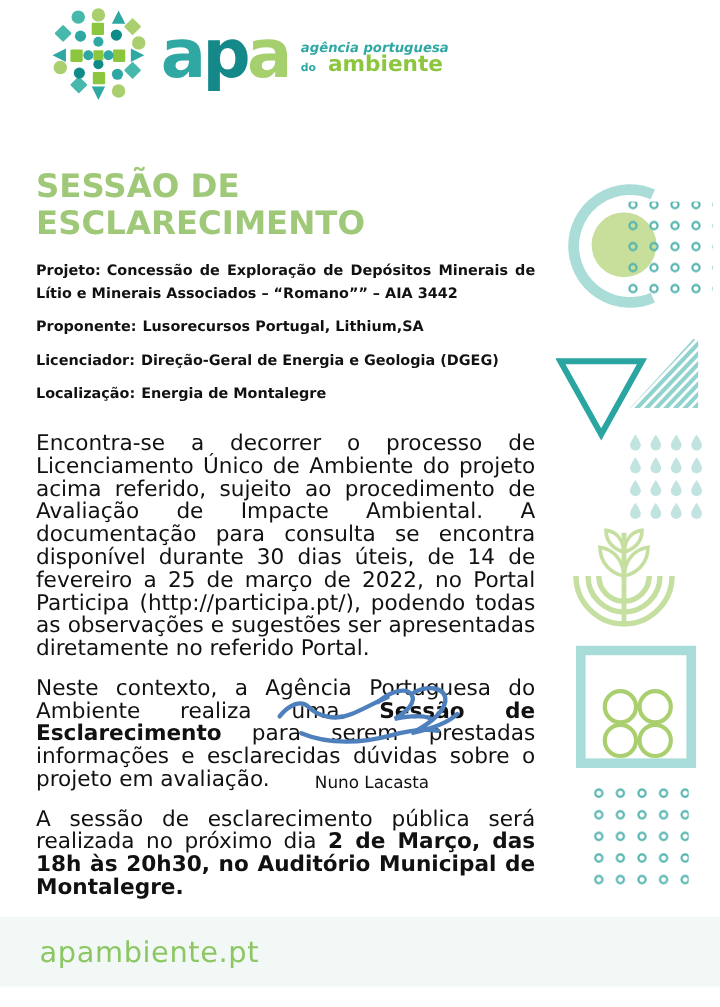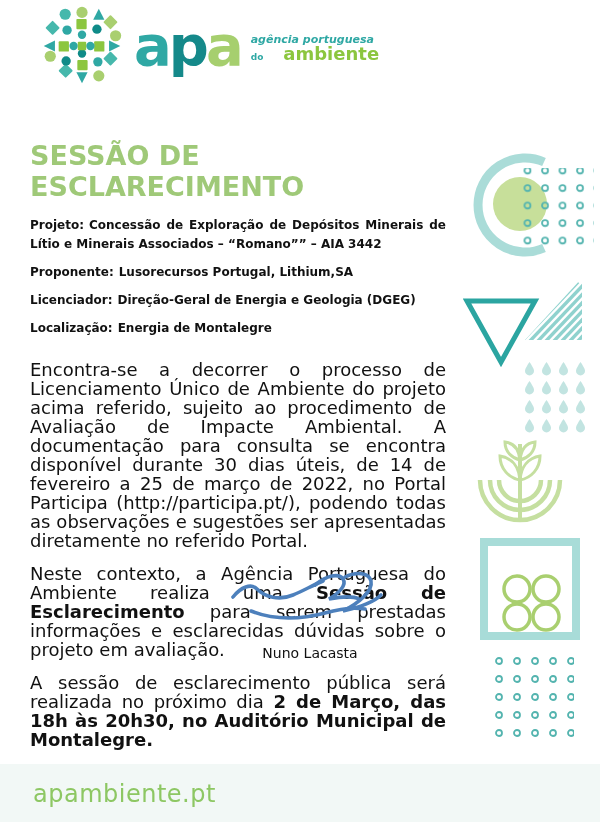--- a/index.html
+++ b/index.html
@@ -8,21 +8,21 @@
     font-family:"DejaVu Sans","Liberation Sans",sans-serif;color:#111;
   }
   
   .logo{position:absolute;left:40px;top:4px;display:flex;align-items:center;gap:10px;}
   .wordmark{font-size:56px;font-weight:bold;letter-spacing:-3px;line-height:1;display:flex;}
   .wm-a1{color:#2fa8a4;}
   .wm-p{color:#15898a;}
   .wm-a2{color:#a6cf6e;}
   .tagline{display:flex;flex-direction:column;line-height:1.05;margin-top:6px;}
   .tagline-1{color:#2fa8a4;font-weight:bold;font-size:11px;font-style:italic;}
-  .tagline-2{display:flex;align-items:flex-end;gap:20px;}
+  .tagline-2{display:flex;align-items:flex-end;gap:10px;}
   .tagline-do{color:#2fa8a4;font-weight:bold;font-size:9px;padding-bottom:2px;}
   .tagline-amb{color:#8cc63f;font-weight:bold;font-size:18px;}
   
   .content{position:absolute;left:30px;top:140px;width:416px;}
   .doc-title{font-size:27px;font-weight:bold;color:#9fc978;margin:0 0 14px 0;line-height:1.15;}
   .info-line{font-weight:bold;font-size:12px;line-height:19px;text-align:justify;margin:0 0 9px 0;}
   .info-line b{margin-right:5px;}
   .body-par{font-size:18px;line-height:19px;text-align:justify;margin:14px 0 0 0;}
   .date-line{font-size:13.4px;font-style:italic;margin-top:18px;text-align:right;}
   

